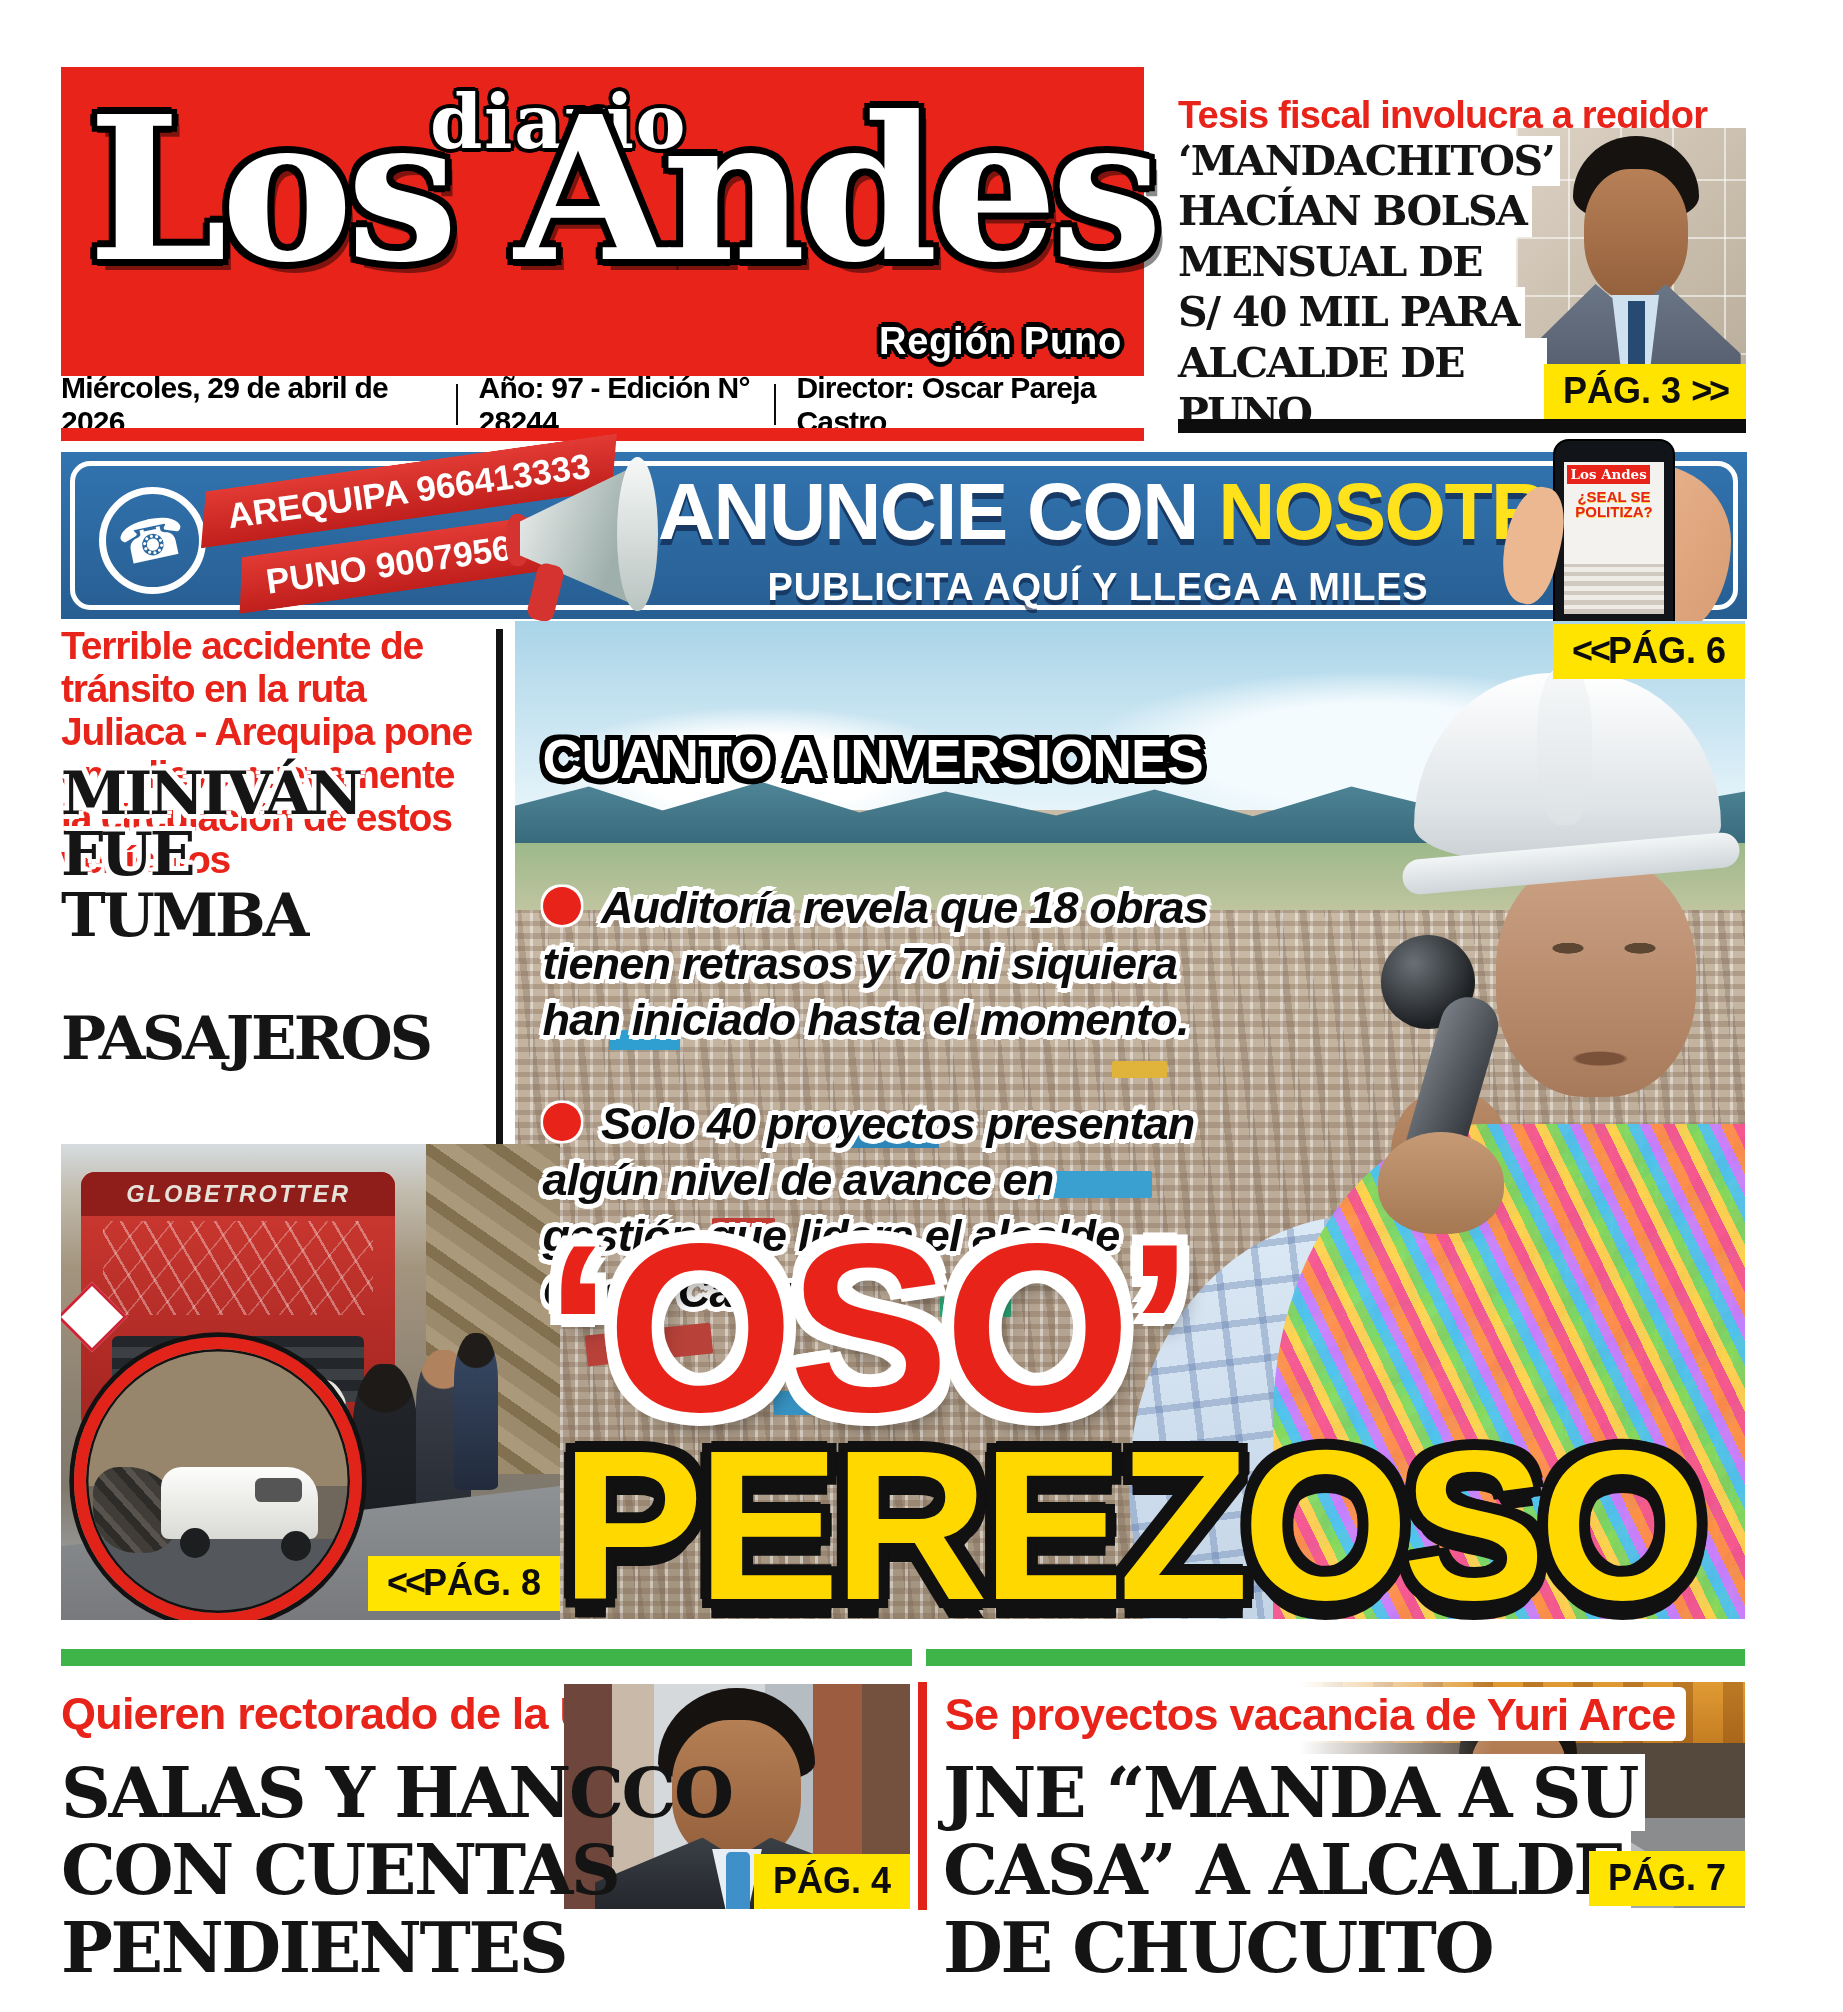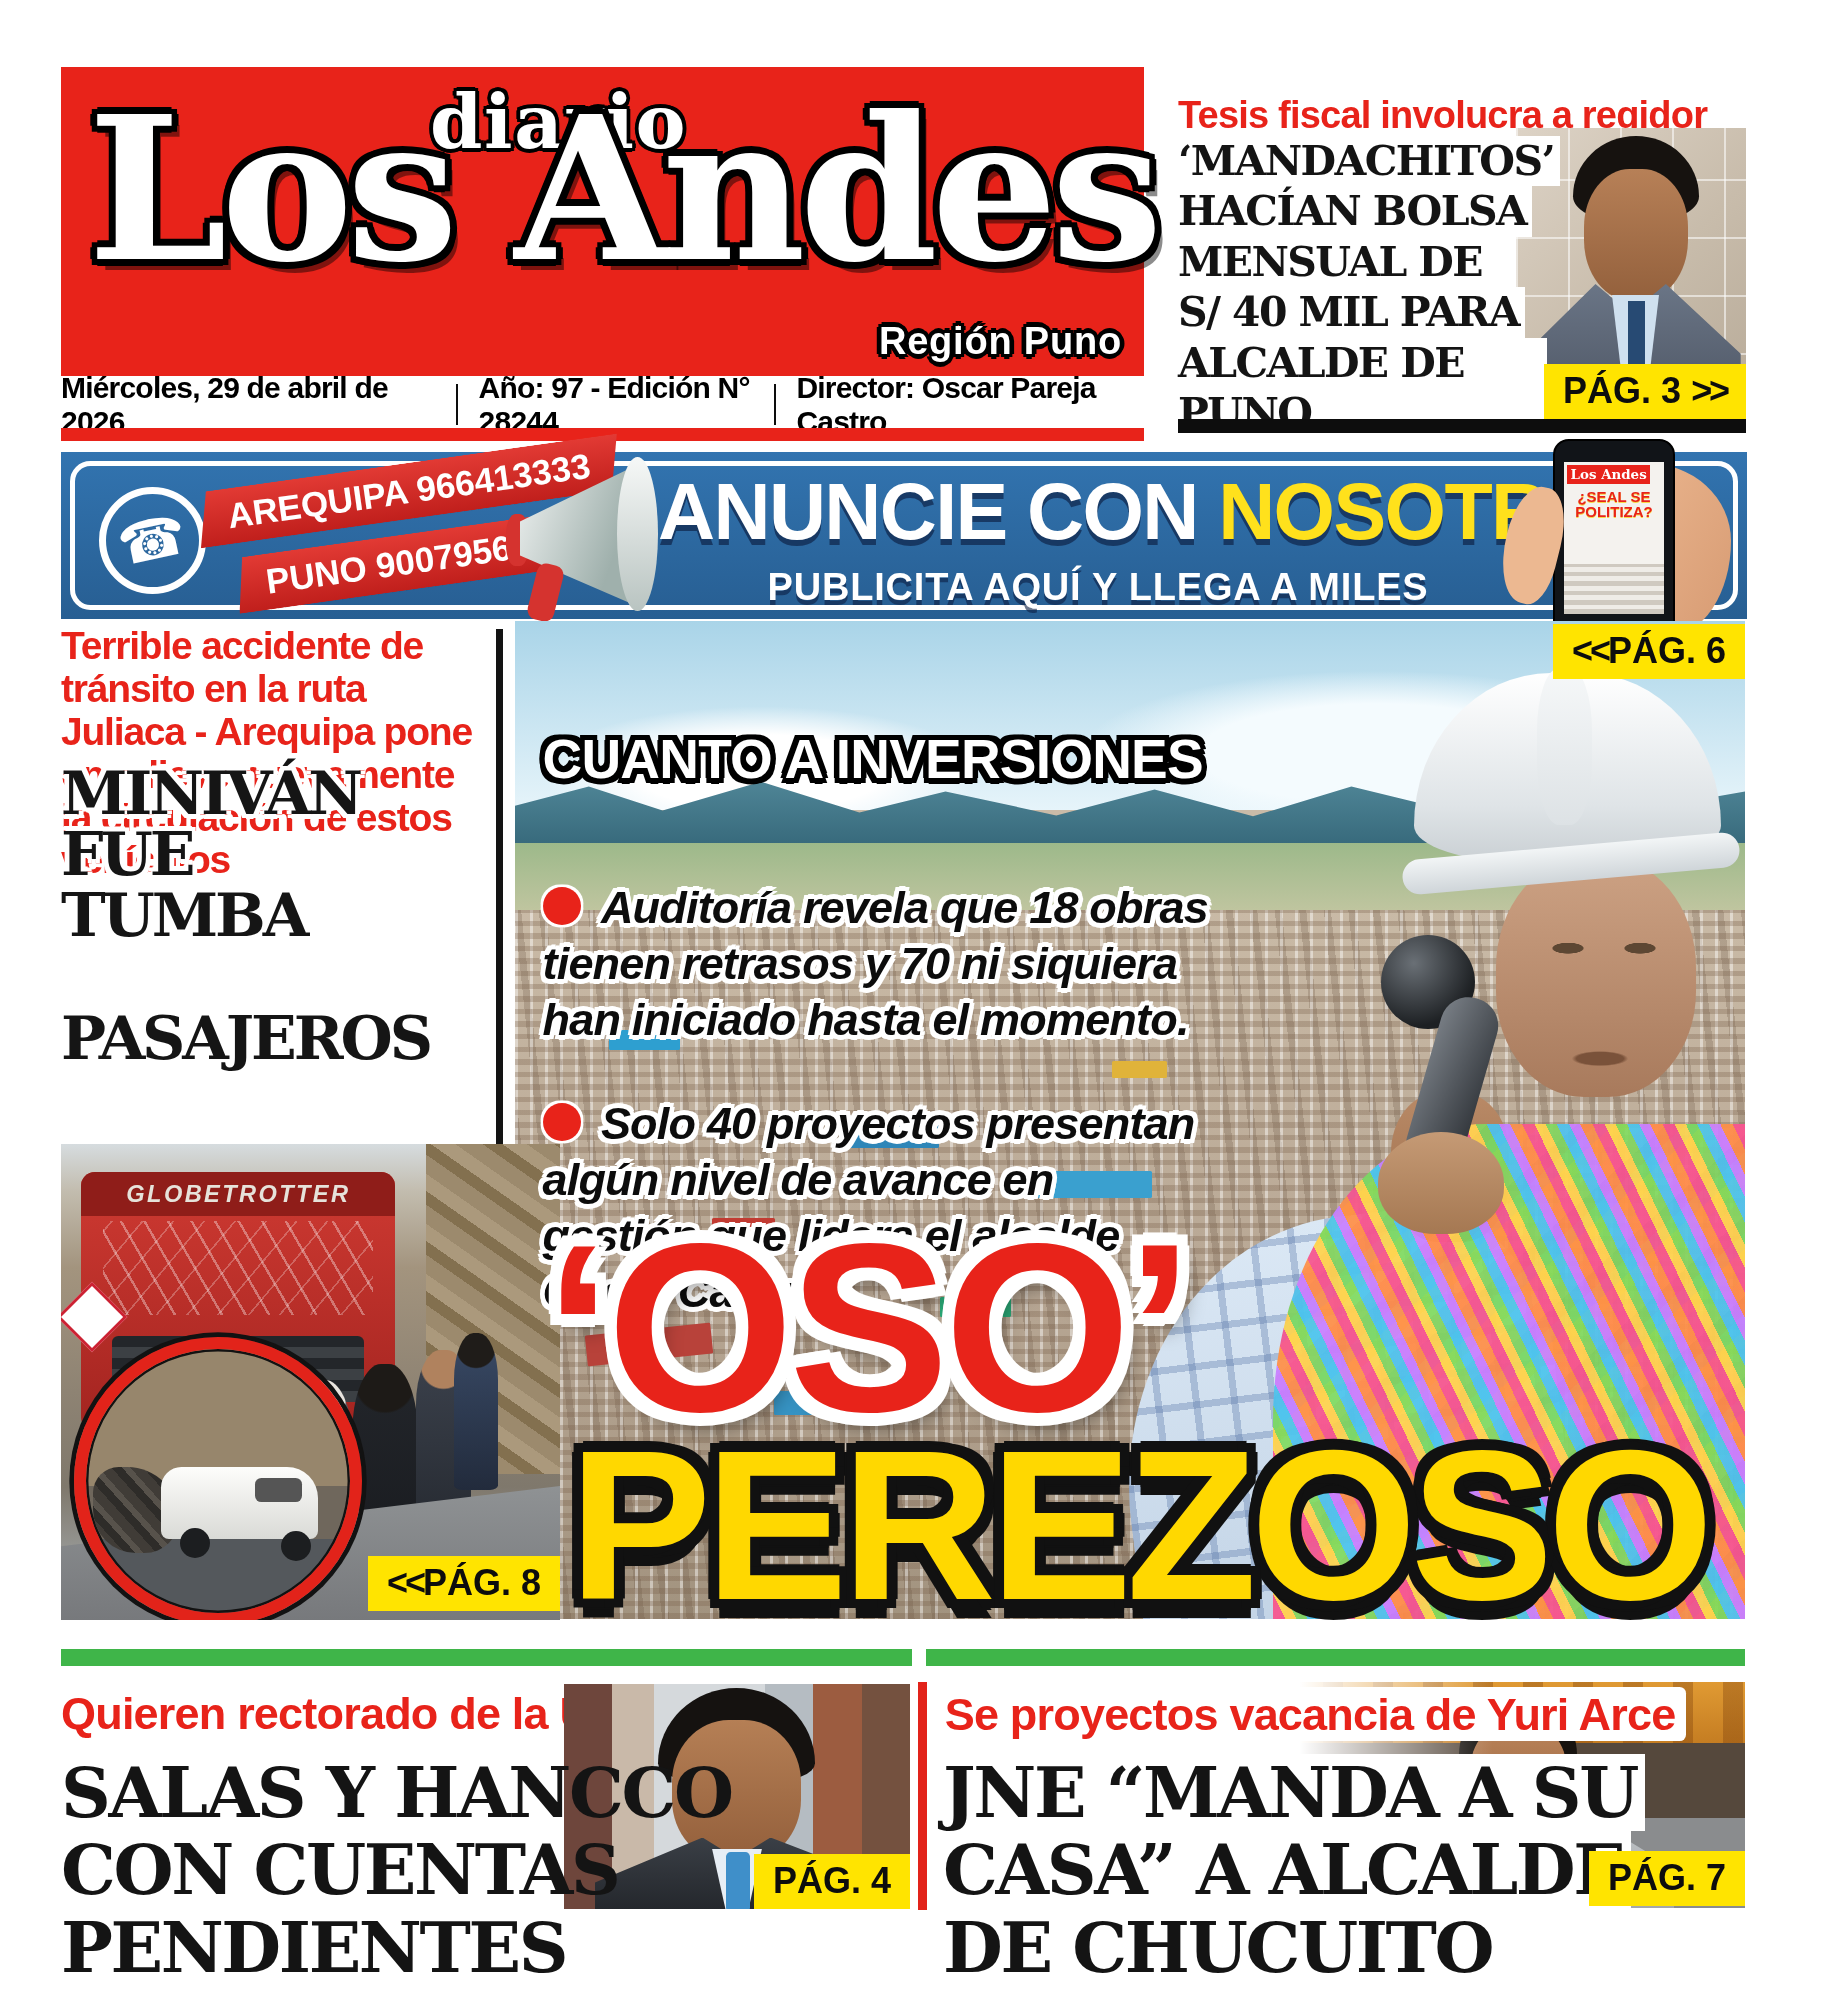--- a/index.html
+++ b/index.html
@@ -193,21 +193,21 @@
              text-shadow:-4.7px -4.7px 0 #000,4.7px -4.7px 0 #000,-4.7px 4.7px 0 #000,4.7px 4.7px 0 #000,0 -5.5px 0 #000,0 5.5px 0 #000,-5.5px 0 0 #000,5.5px 0 0 #000;}
   .bullets{position:absolute;left:27.5px;top:259px;width:676px;z-index:4;}
   .bullet{margin-bottom:49px;font-size:45px;line-height:1.24;font-weight:800;font-style:italic;color:#0c0c0c;
           letter-spacing:-0.8px;
           text-shadow:-3.9px -3.9px 0 #fff,3.9px -3.9px 0 #fff,-3.9px 3.9px 0 #fff,3.9px 3.9px 0 #fff,0 -4.7px 0 #fff,0 4.7px 0 #fff,-4.7px 0 0 #fff,4.7px 0 0 #fff;}
   .dot{display:inline-block;width:38px;height:38px;border-radius:50%;background:#e8231a;margin-right:20.4px;
        box-shadow:-2.4px -2.4px 0 #fff,2.4px -2.4px 0 #fff,-2.4px 2.4px 0 #fff,2.4px 2.4px 0 #fff;vertical-align:-1.6px;}
   .oso{position:absolute;left:30px;top:599px;z-index:4;font-size:240px;font-weight:900;line-height:.9;color:#e8231a;
        letter-spacing:-4.7px;
        text-shadow:-11px -11px 0 #fff,11px -11px 0 #fff,-11px 11px 0 #fff,11px 11px 0 #fff,0 -12.6px 0 #fff,0 12.6px 0 #fff,-12.6px 0 0 #fff,12.6px 0 0 #fff,9.4px 17.3px 20.4px rgba(0,0,0,.35);}
-  .perezoso{position:absolute;left:8px;top:808px;width:1230px;z-index:4;text-align:center;font-size:214px;
+  .perezoso{position:absolute;left:0;top:808px;width:1230px;z-index:4;text-align:center;font-size:214px;
        font-weight:900;line-height:.9;color:#ffd800;letter-spacing:-6.3px;
        text-shadow:-9.4px -9.4px 0 #111,9.4px -9.4px 0 #111,-9.4px 9.4px 0 #111,9.4px 9.4px 0 #111,0 -11px 0 #111,0 11px 0 #111,-11px 0 0 #111,11px 0 0 #111,0 19px 0 #111;}
 
   
   .green-bar{position:absolute;height:17.3px;background:#3fb549;top:1649px;}
   .gb-left{left:61px;width:851px;}
   .gb-right{left:926px;width:819px;}
   .red-vdiv{position:absolute;left:918px;top:1682px;width:9.4px;height:226px;background:#e2231a;}
 
   .bottom-left{position:absolute;left:61px;top:1682px;width:851px;height:330px;}

